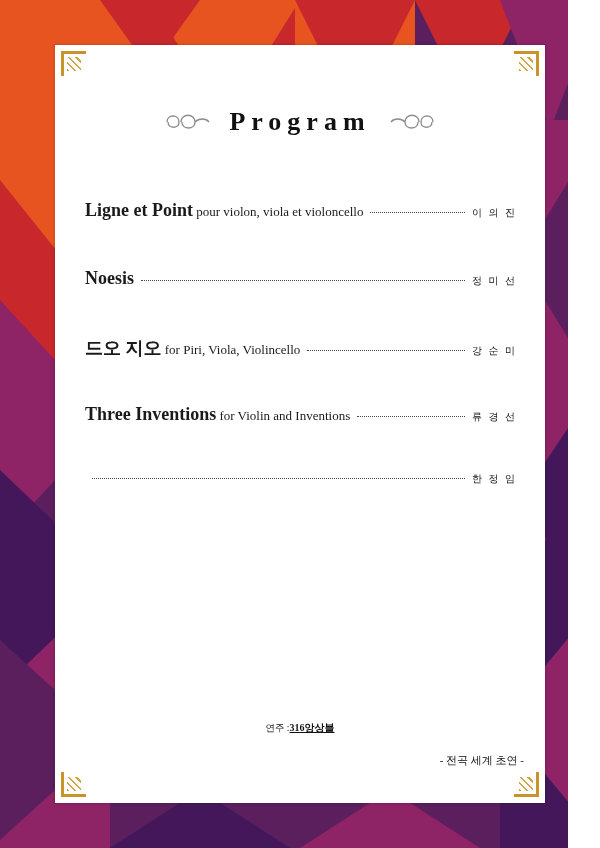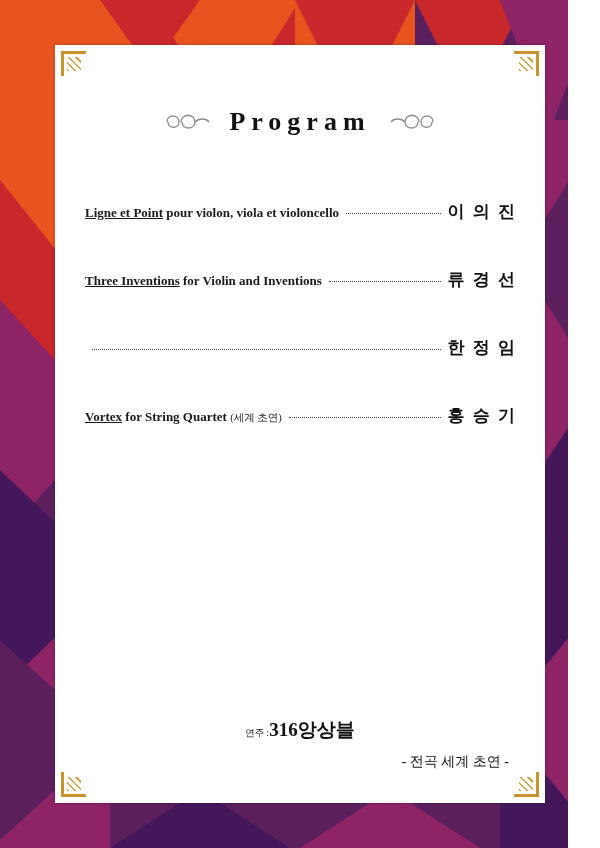--- a/index.html
+++ b/index.html
@@ -109,66 +109,66 @@
     align-items: baseline;
     height: 68px;
   }
   .piece {
     white-space: nowrap;
     font-size: 13px;
     color: #1a1a1a;
   }
   .piece .b {
     font-weight: bold;
-    font-size: 13px;
-    text-decoration: underline;
+    font-size: 18px;
   }
   .piece .n {
-    font-weight: bold;
+    font-weight: normal;
   }
   .piece .small {
     font-size: 10.5px;
   }
   .dots {
     flex: 1 1 auto;
     margin: 0 7px;
     border-bottom: 1.1px dotted #444;
     transform: translateY(-3px);
     min-width: 20px;
   }
   .composer {
     white-space: nowrap;
-    font-size: 17px;
-    font-weight: bold;
+    font-size: 10px;
+    font-weight: normal;
     letter-spacing: 2px;
     color: #111111;
   }
 
   
   .performer {
     position: absolute;
     left: 0;
     right: 0;
     top: 672px;
     text-align: center;
     color: #111;
   }
   .performer .lbl {
     font-size: 9.5px;
     margin-top: 43px;
   }
   .performer .val {
-    font-size: 19px;
+    font-size: 10px;
     font-weight: bold;
+    text-decoration: underline;
   }
   .note {
     position: absolute;
-    right: 36px;
+    right: 21px;
     top: 708px;
-    font-size: 14px;
+    font-size: 11px;
     color: #111;
   }
 </style>
 </head>
 <body>
 
 <div class="poster">
 
   <div class="bg">
 
@@ -246,39 +246,44 @@
     </div>
 
     <div class="list">
 
       <div class="entry">
         <span class="piece"><span class="b">Ligne et Point</span><span class="n"> pour violon, viola et violoncello</span></span>
         <span class="dots"></span>
         <span class="composer">이 의 진</span>
       </div>
 
-
+      <div class="entry">
+        <span class="piece"><span class="b">Noesis</span><span class="n"></span></span>
+        <span class="dots"></span>
+        <span class="composer">정 미 선</span>
+      </div>
+
+      <div class="entry">
+        <span class="piece"><span class="b">드오 지오</span><span class="n"> for Piri, Viola, Violincello</span></span>
+        <span class="dots"></span>
+        <span class="composer">강 순 미</span>
+      </div>
 
       <div class="entry">
         <span class="piece"><span class="b">Three Inventions</span><span class="n"> for Violin and Inventions</span></span>
         <span class="dots"></span>
         <span class="composer">류 경 선</span>
       </div>
 
       <div class="entry">
         <span class="dots"></span>
         <span class="composer">한 정 임</span>
       </div>
 
 
-      <div class="entry">
-        <span class="piece"><span class="b">Vortex</span><span class="n"> for String Quartet </span><span class="small">(세계 초연)</span></span>
-        <span class="dots"></span>
-        <span class="composer">홍 승 기</span>
-      </div>
 
     </div>
 
     <div class="performer">
       <span class="lbl">연주 :</span><span class="val">316앙상블</span>
     </div>
 
     <div class="note">- 전곡 세계 초연 -</div>
 
   </div>

